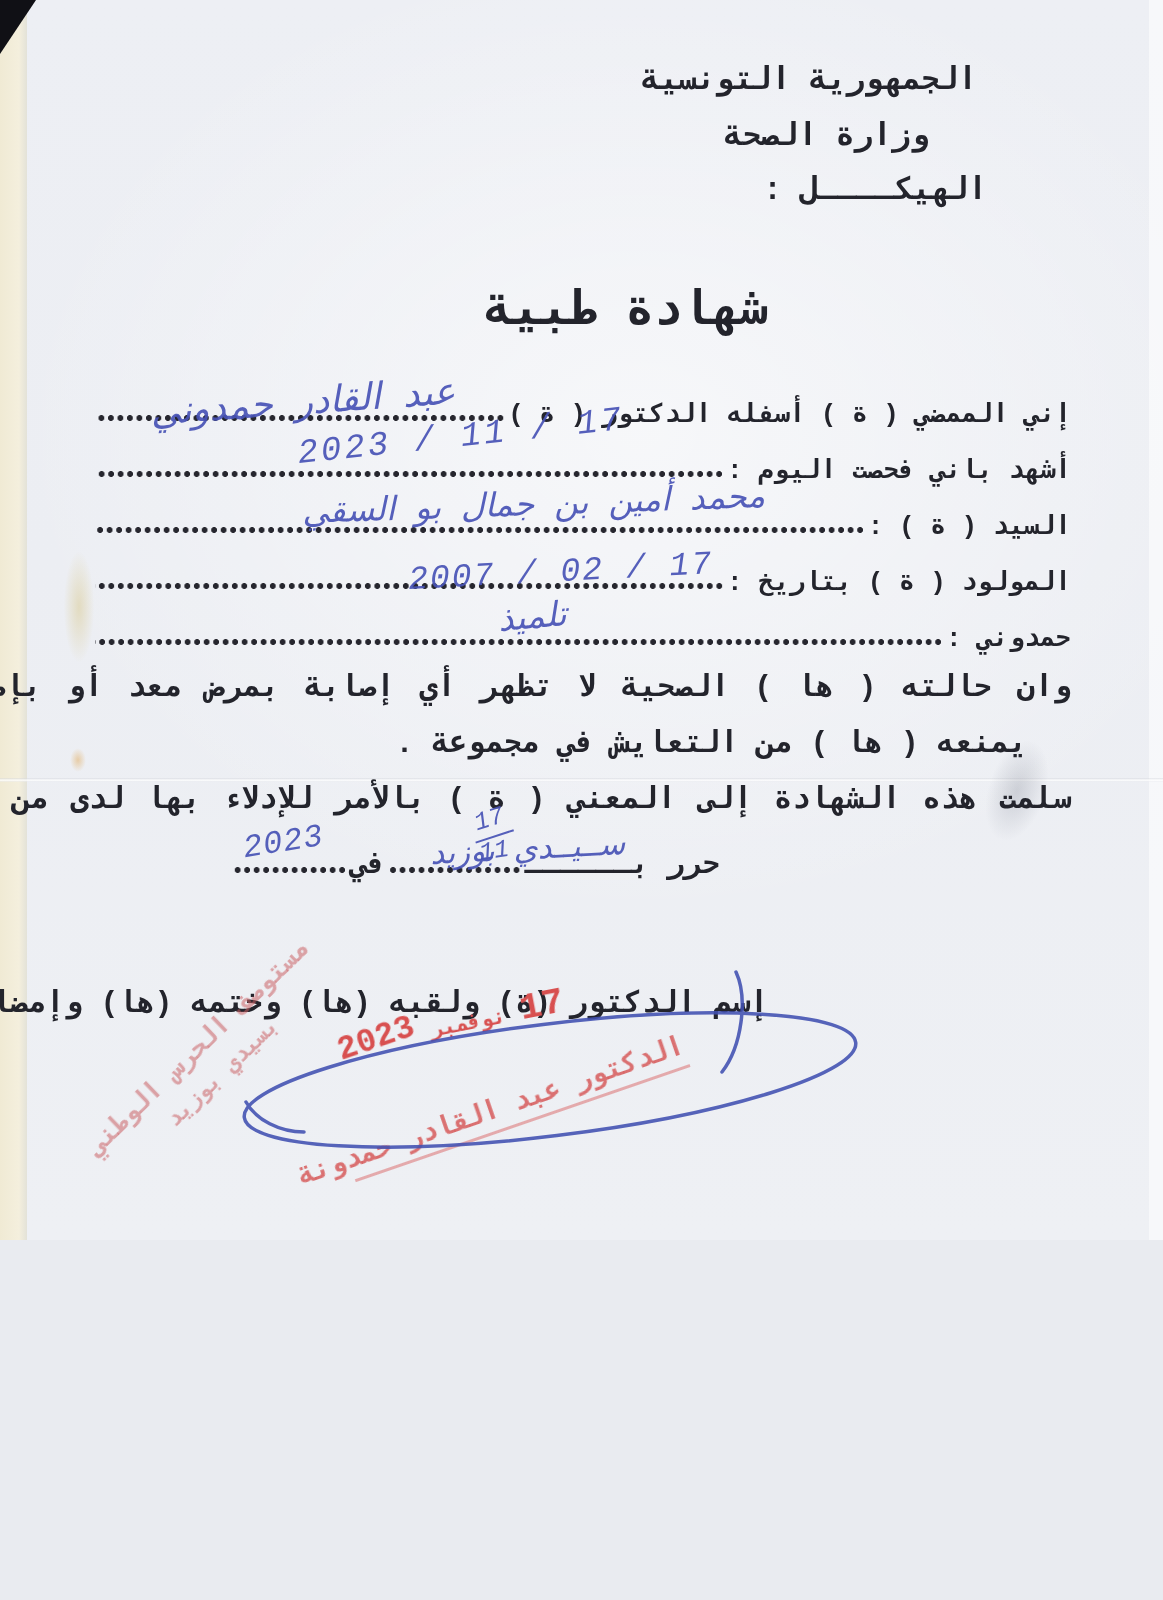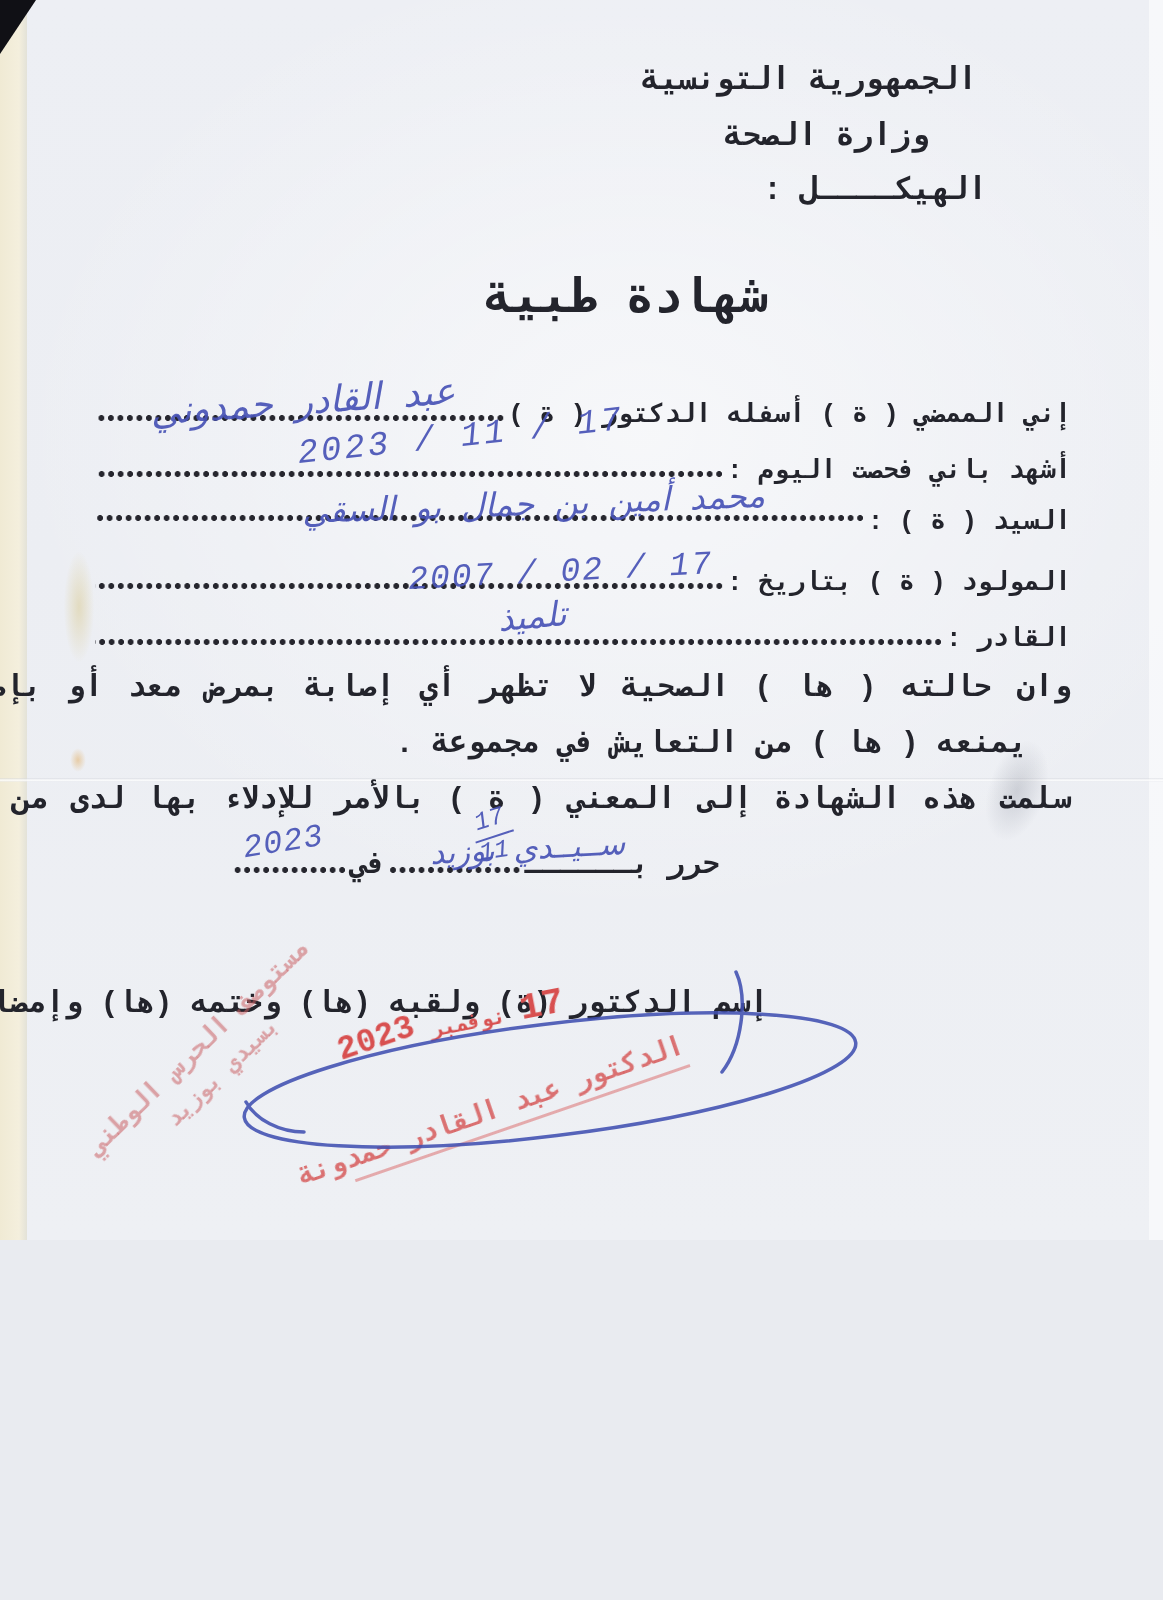--- a/index.html
+++ b/index.html
@@ -29,21 +29,21 @@
     background:radial-gradient(ellipse,rgba(225,170,90,.5),rgba(225,170,90,0) 70%);}
   .speck{position:absolute;left:172px;top:1288px;width:7px;height:12px;border-radius:50%;
     background:rgba(205,90,110,.4);}
   .edge-right{position:absolute;right:0;top:0;width:14px;height:1600px;background:rgba(255,255,255,.55);}
 
   
   .gov{position:absolute;font-weight:bold;font-size:31px;white-space:nowrap;direction:rtl;}
   .gov.republic{right:186px;top:60px;}
   .gov.ministry{right:234px;top:116px;}
   .gov.structure{right:176px;top:170px;}
-  .title{position:absolute;left:0;right:0;top:268px;text-align:center;padding-left:88px;
+  .title{position:absolute;left:0;right:0;top:280px;text-align:center;padding-left:88px;
     font-size:47px;font-weight:bold;direction:rtl;letter-spacing:1px;}
 
   .fline{position:absolute;right:92px;left:92px;display:flex;direction:rtl;align-items:flex-end;
     font-size:26px;font-weight:bold;height:42px;}
   .fline .lbl{white-space:nowrap;}
   .dots{flex:1;height:10px;margin:0 3px 7px 3px;
     background-image:radial-gradient(circle,#26262e 2.6px,rgba(0,0,0,0) 3.3px);
     background-size:9.5px 10px;background-repeat:repeat-x;background-position:right center;}
   .para{position:absolute;direction:rtl;font-weight:bold;font-size:30px;white-space:nowrap;}
 
@@ -109,30 +109,30 @@
   <div class="title">شهادة طبية</div>
 
   <div class="fline" style="top:388px;">
     <span class="lbl">إني الممضي ( ة ) أسفله الدكتور ( ة )</span>
     <div class="dots"></div>
   </div>
   <div class="fline" style="top:444px;">
     <span class="lbl">أشهد باني فحصت اليوم :</span>
     <div class="dots"></div>
   </div>
-  <div class="fline" style="top:500px;align-items:center;">
+  <div class="fline" style="top:500px;">
     <span class="lbl">السيد ( ة ) :</span>
     <div class="dots"></div>
   </div>
   <div class="fline" style="top:556px;">
     <span class="lbl">المولود ( ة ) بتاريخ :</span>
     <div class="dots"></div>
   </div>
   <div class="fline" style="top:612px;">
-    <span class="lbl">القادر :</span>
+    <span class="lbl">حمدوني :</span>
     <div class="dots"></div>
   </div>
 
   <div class="para" style="top:668px;right:92px;word-spacing:7px;">وان حالته ( ها ) الصحية لا تظهر أي إصابة بمرض معد أو بإضطراب عقلي</div>
   <div class="para" style="top:724px;right:136px;">يمنعه ( ها ) من التعايش في مجموعة .</div>
   <div class="para" style="top:780px;right:92px;word-spacing:4px;">سلمت هذه الشهادة إلى المعني ( ة ) بالأمر للإدلاء بها لدى من يهمه الأمر .</div>
 
   <div class="iline">
     <span class="lbl">حرر بــــــ</span>
     <div class="dots a"></div>

